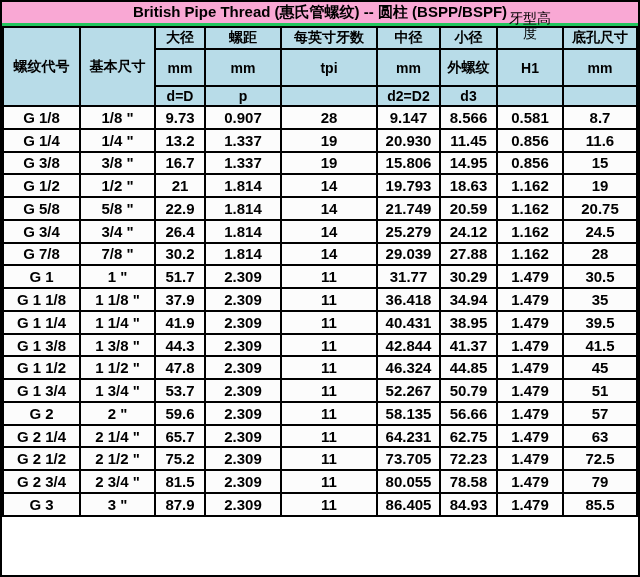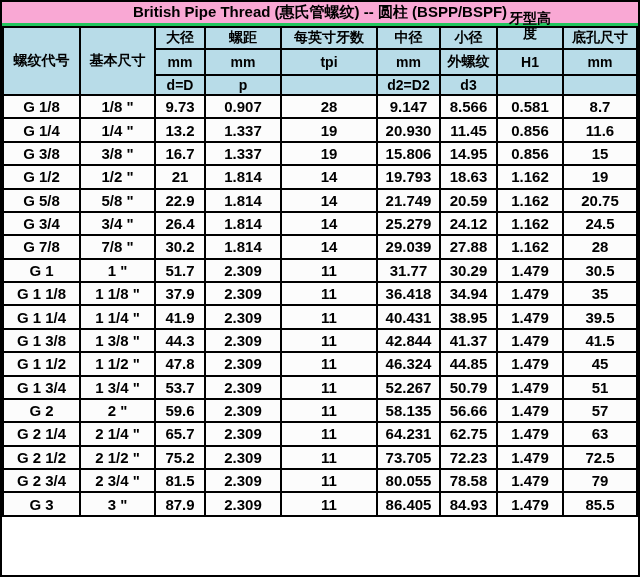--- a/index.html
+++ b/index.html
@@ -46,32 +46,32 @@
     font-size: 14px;
     font-weight: bold;
   }
   table.grid tbody td {
     background: #fcfcfc;
     font-size: 15px;
     font-weight: bold;
     white-space: nowrap;
   }
   tr.hrow1 { height: 22px; }
-  tr.hrow2 { height: 26px; }
+  tr.hrow2 { height: 37px; }
   tr.hrow3 { height: 20px; margin-top: 6px; }
   th.thread-height-cell { position: relative; }
   .overflow-label {
     position: absolute;
     top: -17px;
     left: 50%;
     transform: translateX(-50%);
     width: 48px;
     line-height: 15px;
     font-size: 14px;
-    font-weight: bold;
+    font-weight: normal;
     text-align: center;
     word-break: break-all;
     white-space: normal;
     z-index: 2;
     pointer-events: none;
   }
 </style>
 </head>
 <body>
 

